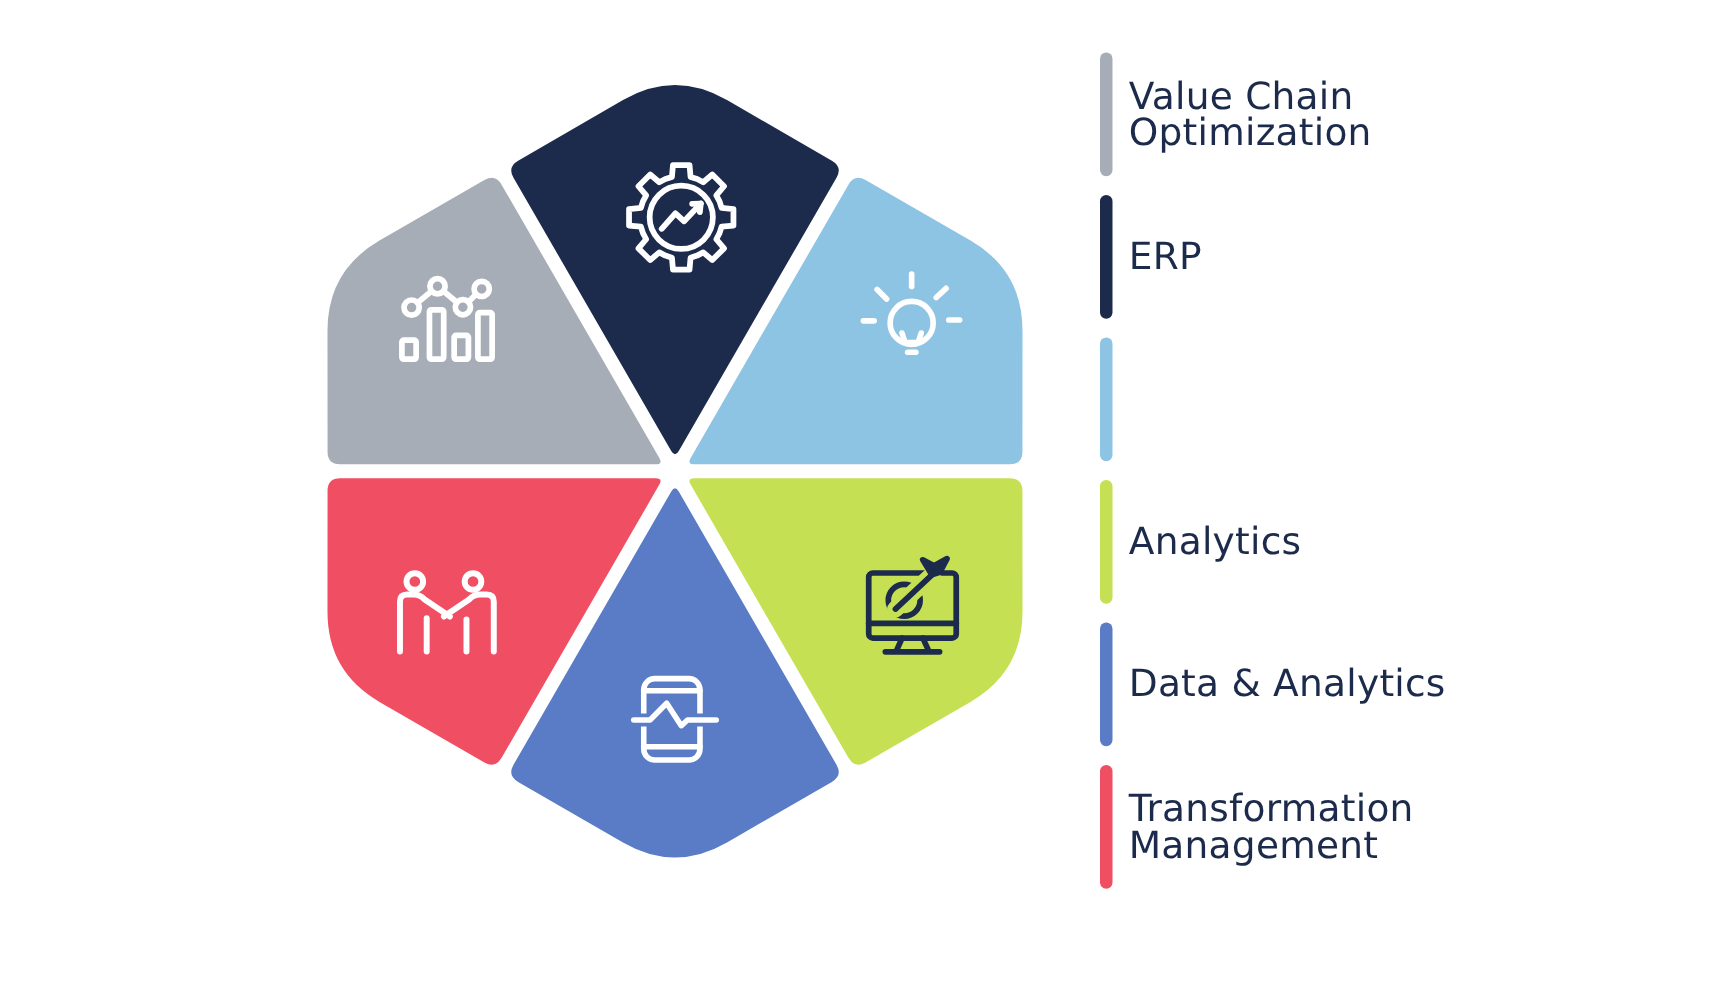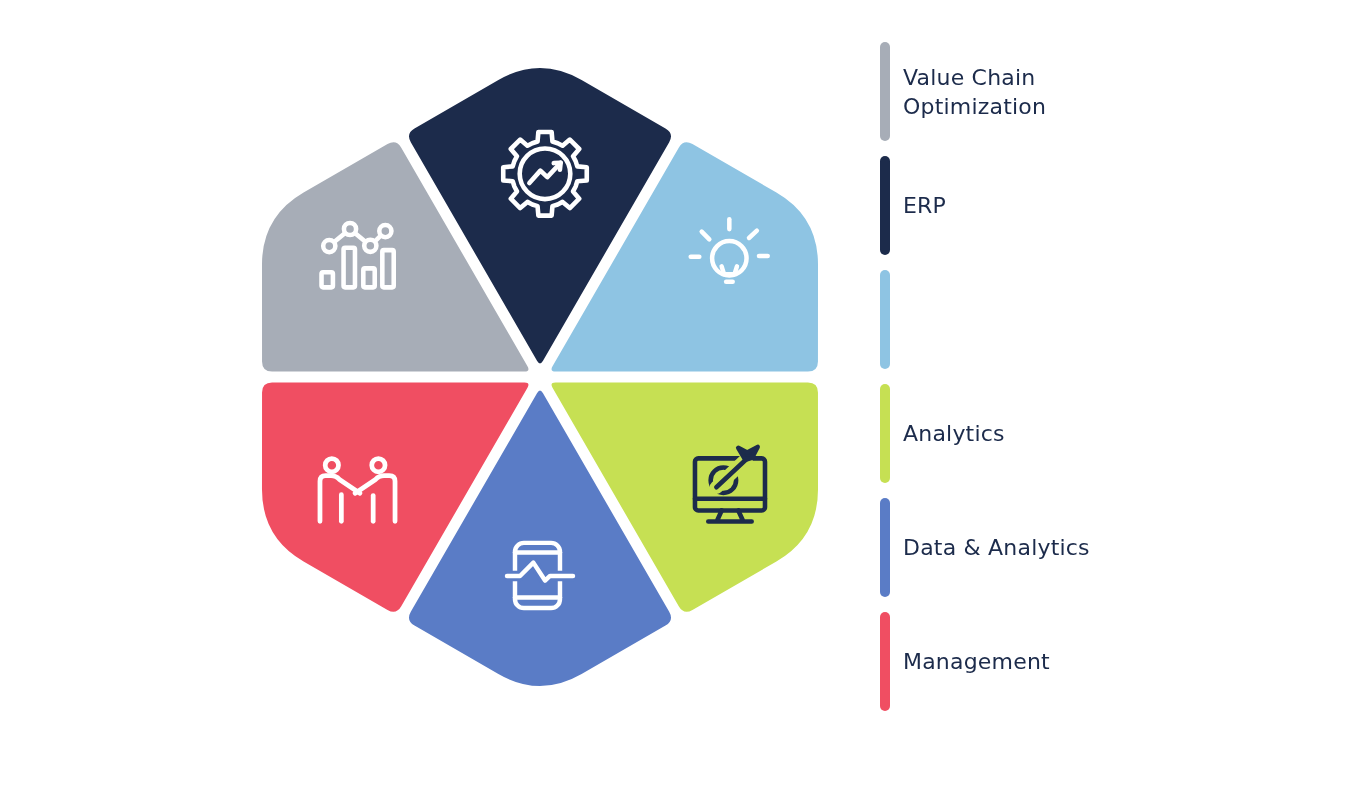--- a/index.html
+++ b/index.html
@@ -2,21 +2,21 @@
 <html><head>
 <meta charset="utf-8">
 <style>
   html,body{margin:0;padding:0;background:#ffffff;}
   .stage{position:relative;width:1367px;height:799px;background:#ffffff;overflow:hidden;
          font-family:"DejaVu Sans","Liberation Sans",sans-serif;}
   .hex-svg{position:absolute;left:0;top:0;}
   .legend{position:absolute;left:880px;top:42px;width:420px;}
   .legend-item{display:flex;align-items:center;height:99px;margin-bottom:15px;}
   .legend-bar{width:10px;height:99px;border-radius:6px;flex:0 0 10px;}
-  .legend-text{margin-left:13px;font-size:22px;line-height:29px;color:#1c2b4b;
+  .legend-text{margin-left:13px;font-size:30px;line-height:29px;color:#1c2b4b;
                letter-spacing:0.2px;font-weight:500;}
   .legend-text span{display:block;}
 </style>
 </head>
 <body>
 
 <div class="stage">
 
   <svg class="hex-svg" width="1367" height="799" viewBox="0 0 1367 799">
 
@@ -121,17 +121,18 @@
     <div class="legend-item">
       <div class="legend-bar" style="background-color: rgb(90, 124, 198);"></div>
       <div class="legend-text">
         <span>Data &amp; Analytics</span>
         <span></span>
       </div>
     </div>
     <div class="legend-item">
       <div class="legend-bar" style="background-color: rgb(240, 78, 98);"></div>
       <div class="legend-text">
+        <span>Transformation</span>
         <span>Management</span>
       </div>
     </div>
   </div>
 </div>
 
 </body></html>

